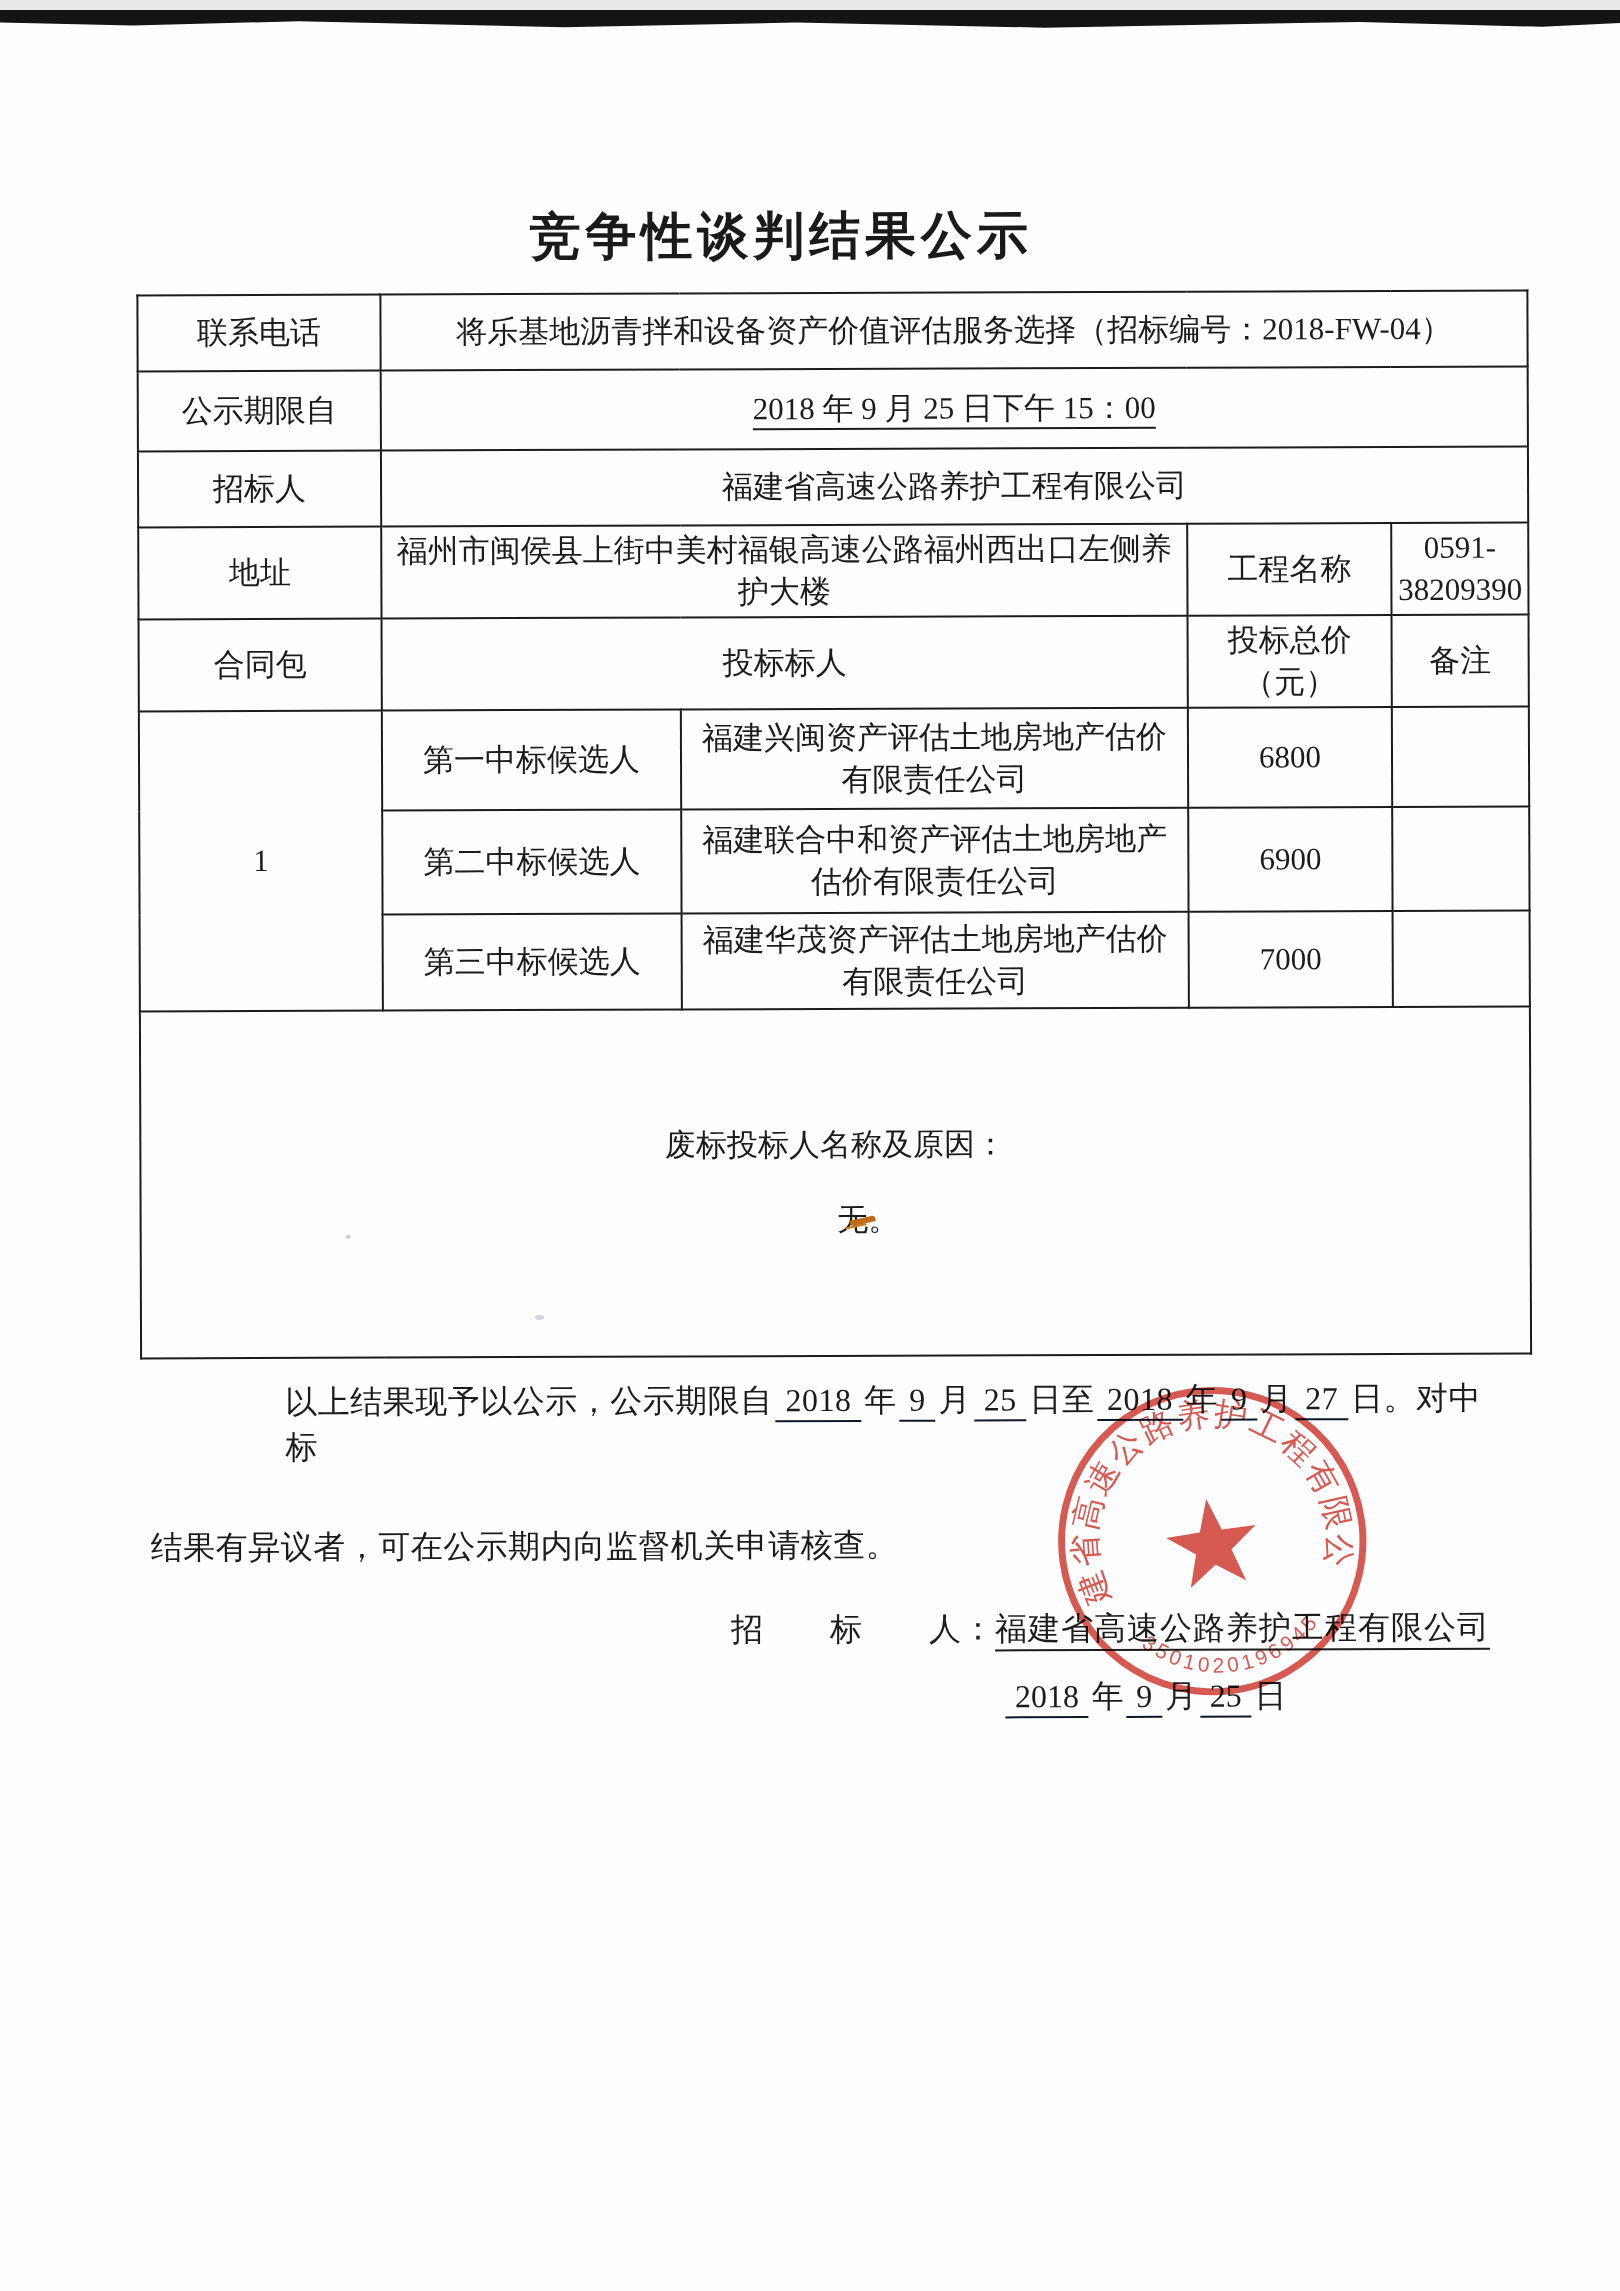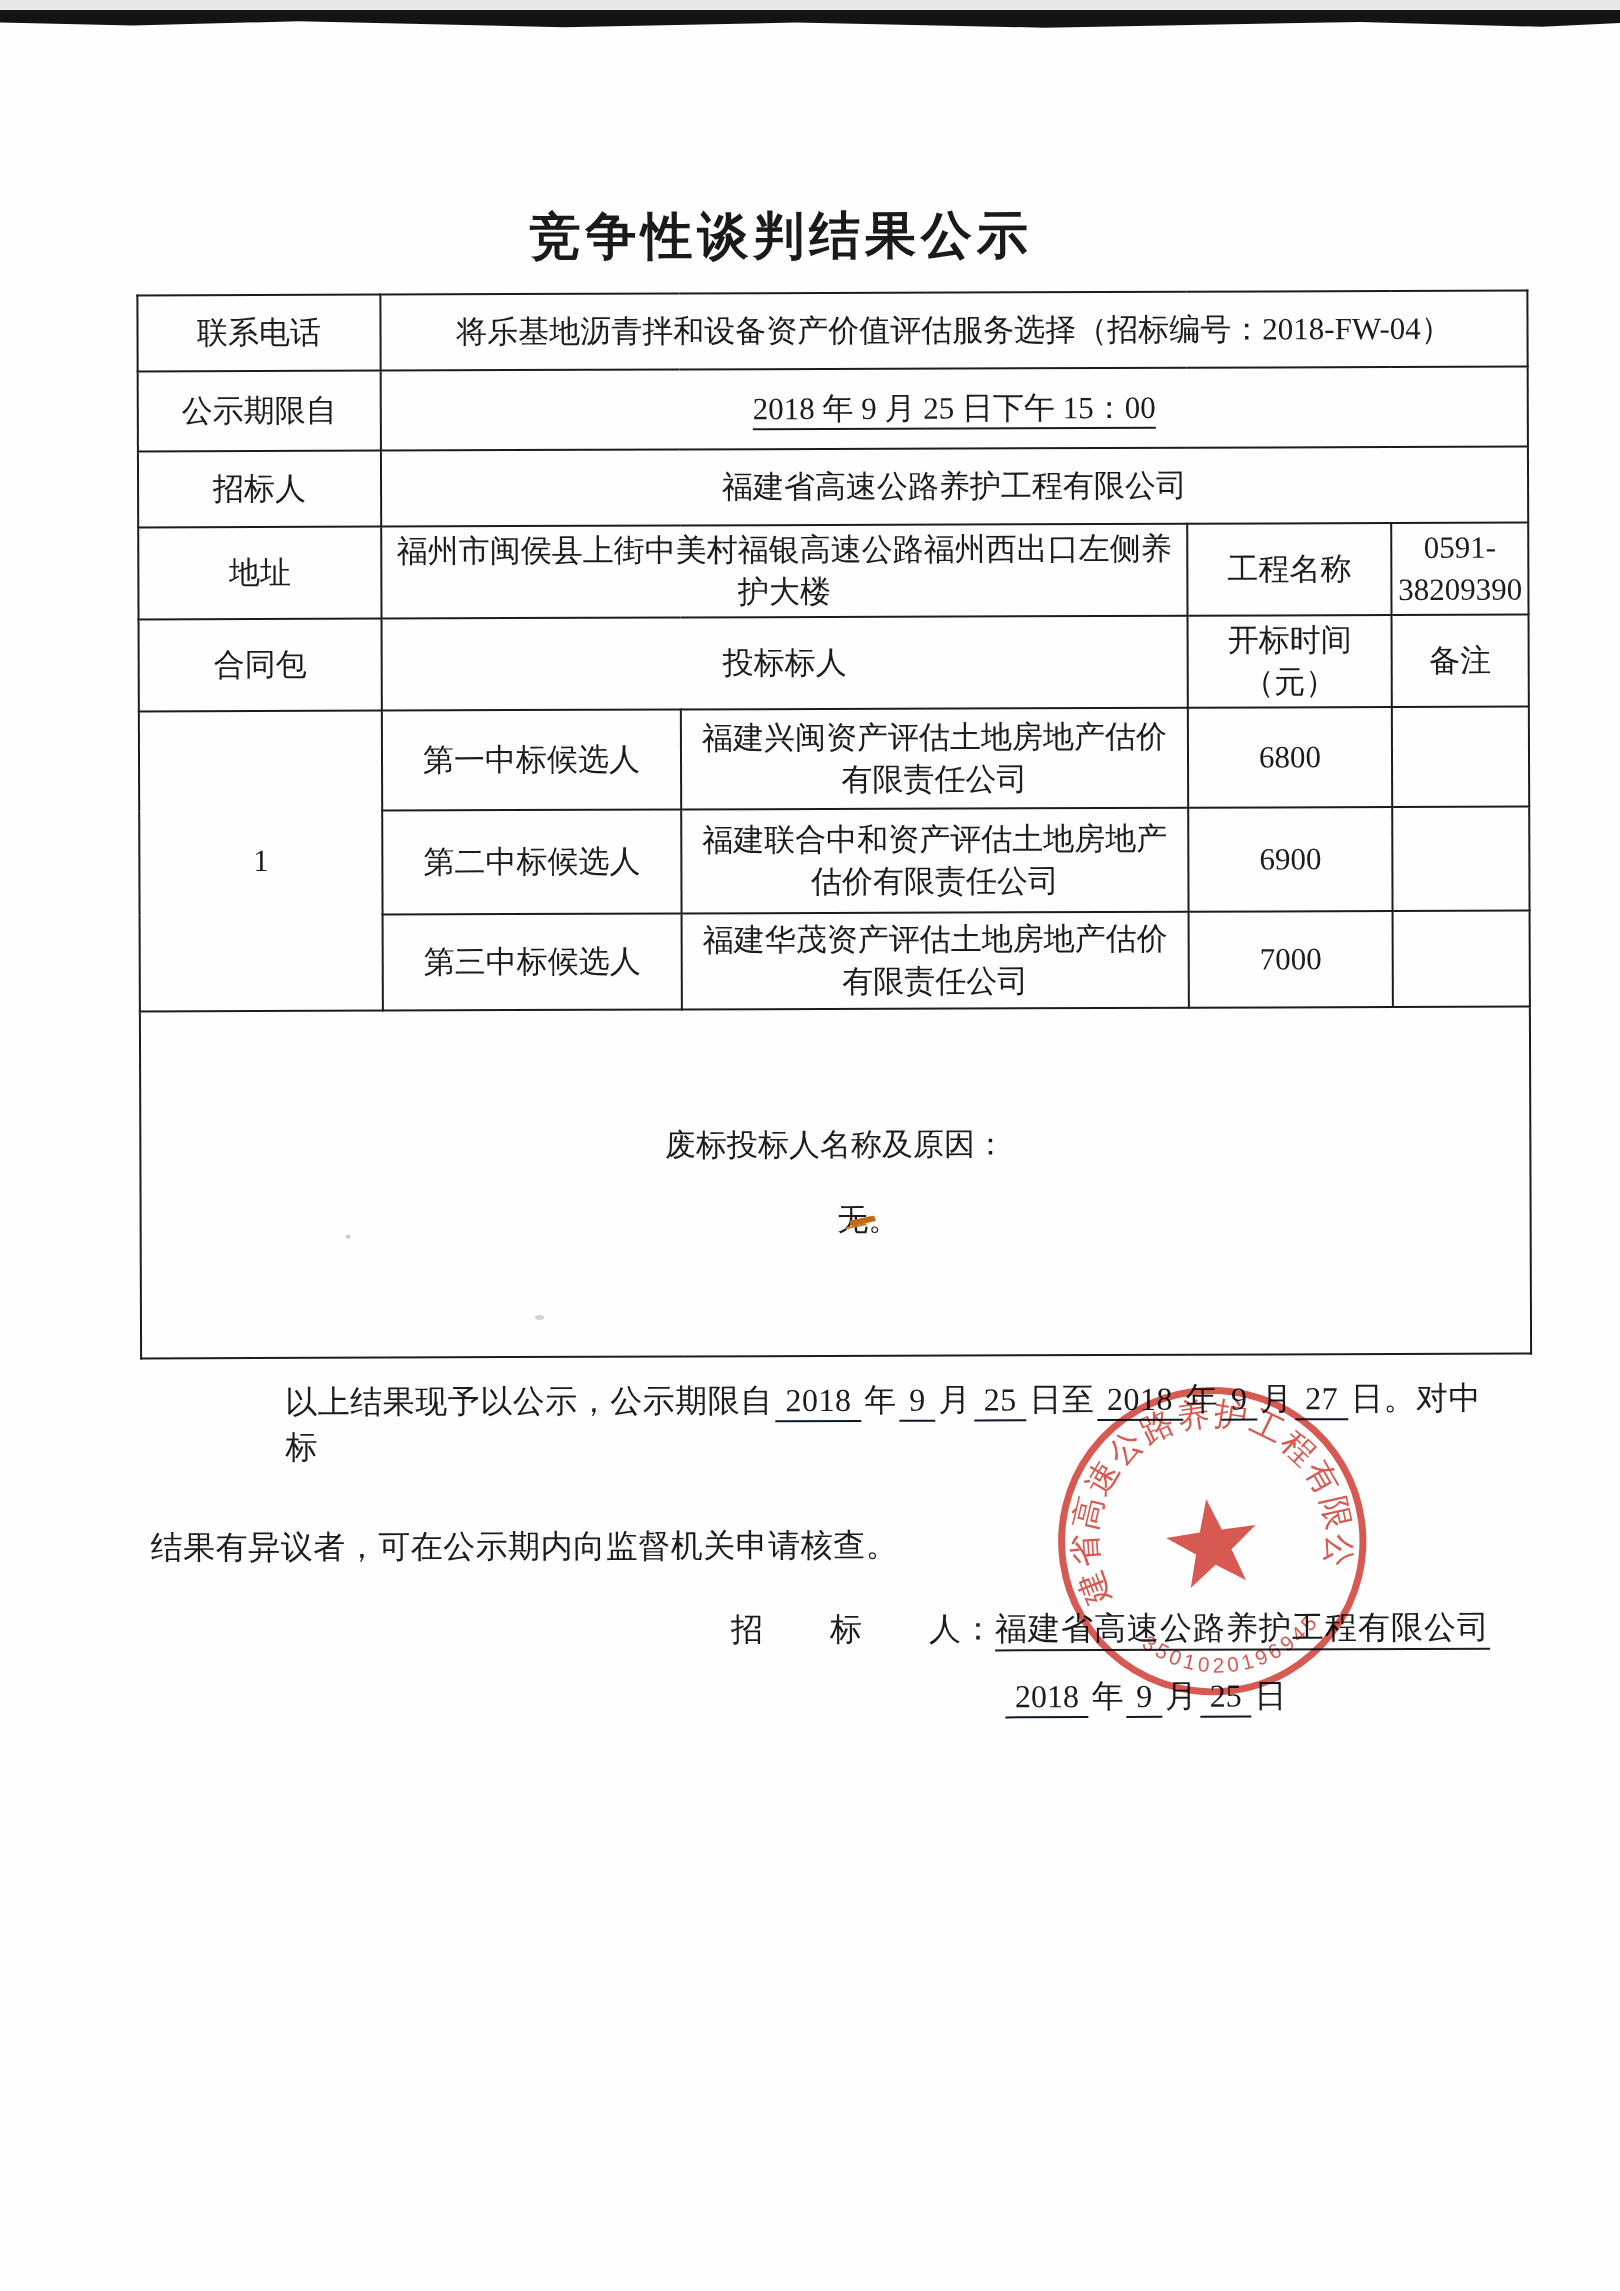--- a/index.html
+++ b/index.html
@@ -116,21 +116,21 @@
           <td class="h92">工程名称</td>
           <td class="h92 phone">
             <div>0591-</div>
             <div>38209390</div>
           </td>
         </tr>
         <tr>
           <td class="h92">合同包</td>
           <td class="h92" colspan="2">投标标人</td>
           <td class="h92">
-            <div>开标时间</div>
+            <div>投标总价</div>
             <div>（元）</div>
           </td>
           <td class="h92">备注</td>
         </tr>
         <tr>
           <td rowspan="3">1</td>
           <td class="h100">第一中标候选人</td>
           <td class="h100 comp">福建兴闽资产评估土地房地产估价有限责任公司</td>
           <td class="h100">6800</td>
           <td class="h100"></td>

